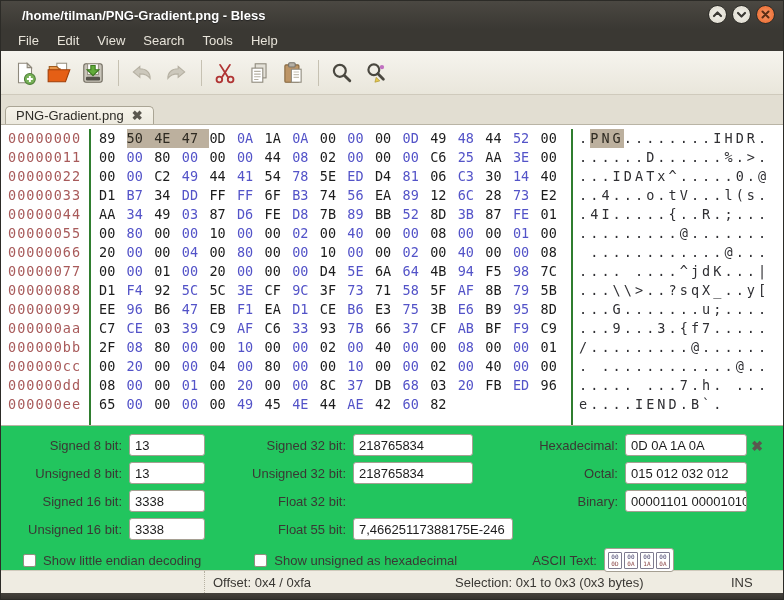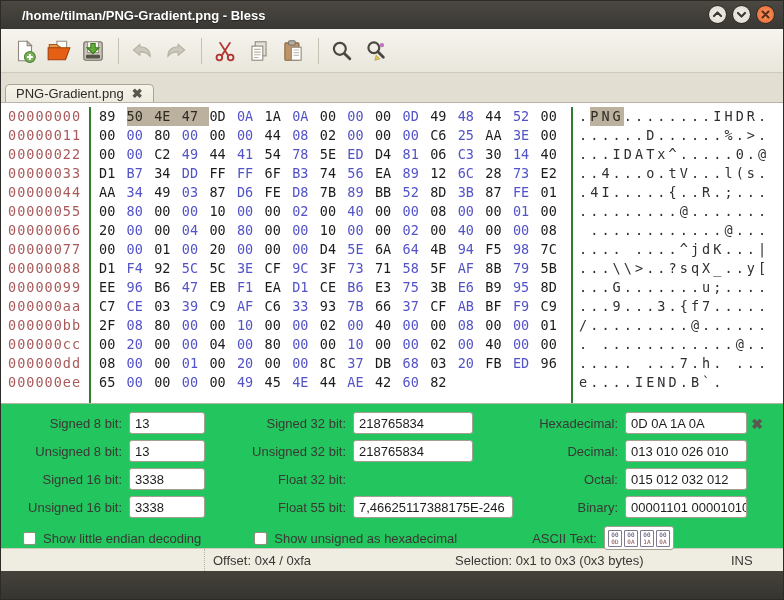--- a/index.html
+++ b/index.html
@@ -128,20 +128,28 @@
           </svg>
       </div>
       <div class="win-btn close">
         <svg width="9" height="9" viewBox="0 0 9 9">
             <path d="M1.5 1.5 L7.5 7.5 M7.5 1.5 L1.5 7.5" stroke="#5a2d14" stroke-width="2" stroke-linecap="round"></path>
           </svg>
       </div>
     </div>
   </div>
 
+  <div class="menubar">
+      <span class="menu-item">File</span>
+      <span class="menu-item">Edit</span>
+      <span class="menu-item">View</span>
+      <span class="menu-item">Search</span>
+      <span class="menu-item">Tools</span>
+      <span class="menu-item">Help</span>
+    </div>
 
   <div class="toolbar">
     <div class="tool-btn">
       <svg width="26" height="26" viewBox="0 0 24 24">
         <path d="M6 3h8l4 4v14H6z" fill="#ffffff" stroke="#8e897c" stroke-width="1"></path>
         <path d="M14 3v4h4z" fill="#dcd8cc" stroke="#8e897c" stroke-width="1"></path>
         <circle cx="16.5" cy="17.5" r="5" fill="#77b157" stroke="#4e7f38"></circle>
         <path d="M16.5 14.8v5.4M13.8 17.5h5.4" stroke="#ffffff" stroke-width="1.8"></path>
       </svg>
     </div>
@@ -294,24 +302,20 @@
             <span class="conv-label">Float 55 bit:</span>
             <div class="conv-input wide">7,46625117388175E-246</div>
           </div>
         </div>
       <div class="conv-col conv-col3">
           <div class="conv-row">
             <span class="conv-label">Hexadecimal:</span>
             <div class="conv-input">0D 0A 1A 0A</div>
           </div>
           <div class="conv-row">
-            <span class="conv-label">Decimal:</span>
-            <div class="conv-input">013 010 026 010</div>
-          </div>
-          <div class="conv-row">
             <span class="conv-label">Octal:</span>
             <div class="conv-input">015 012 032 012</div>
           </div>
           <div class="conv-row">
             <span class="conv-label">Binary:</span>
             <div class="conv-input">00001101 00001010 00</div>
           </div>
         </div>
     </div>
     <span class="panel-close">✖</span>

